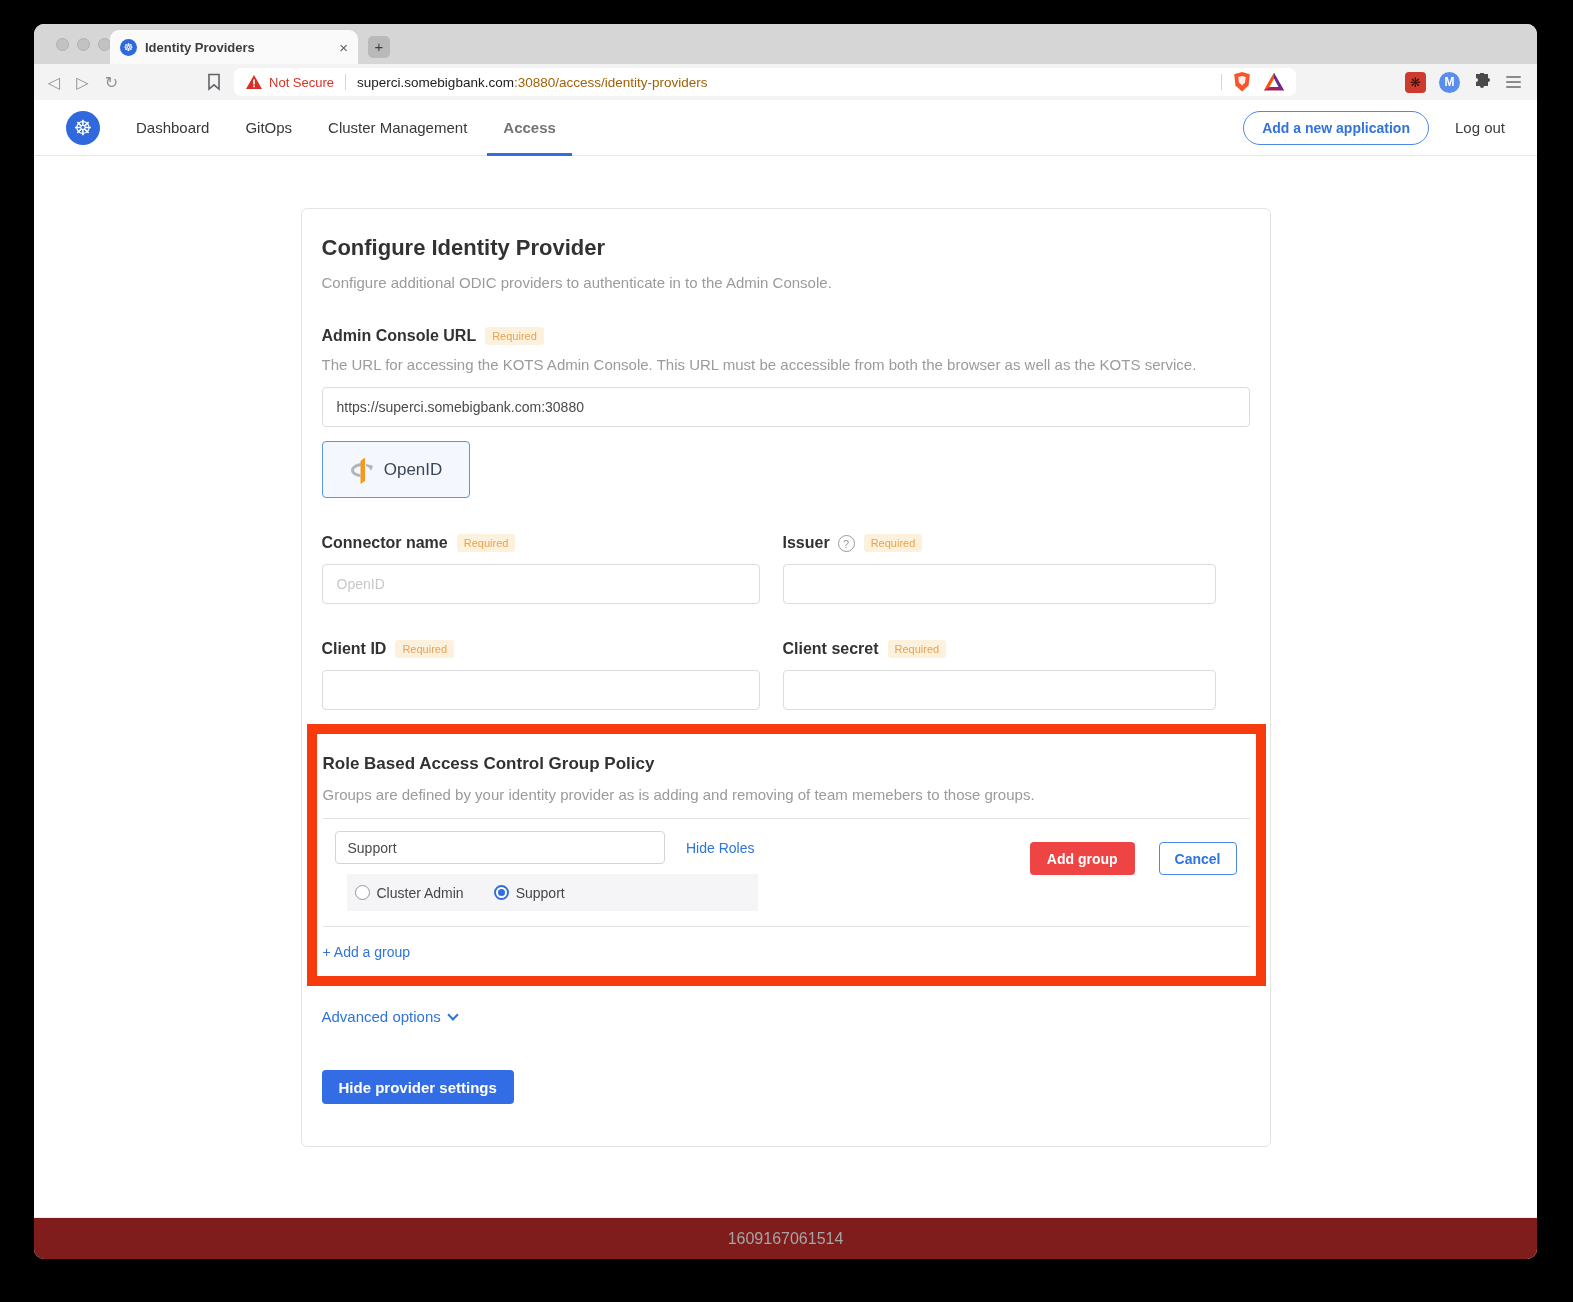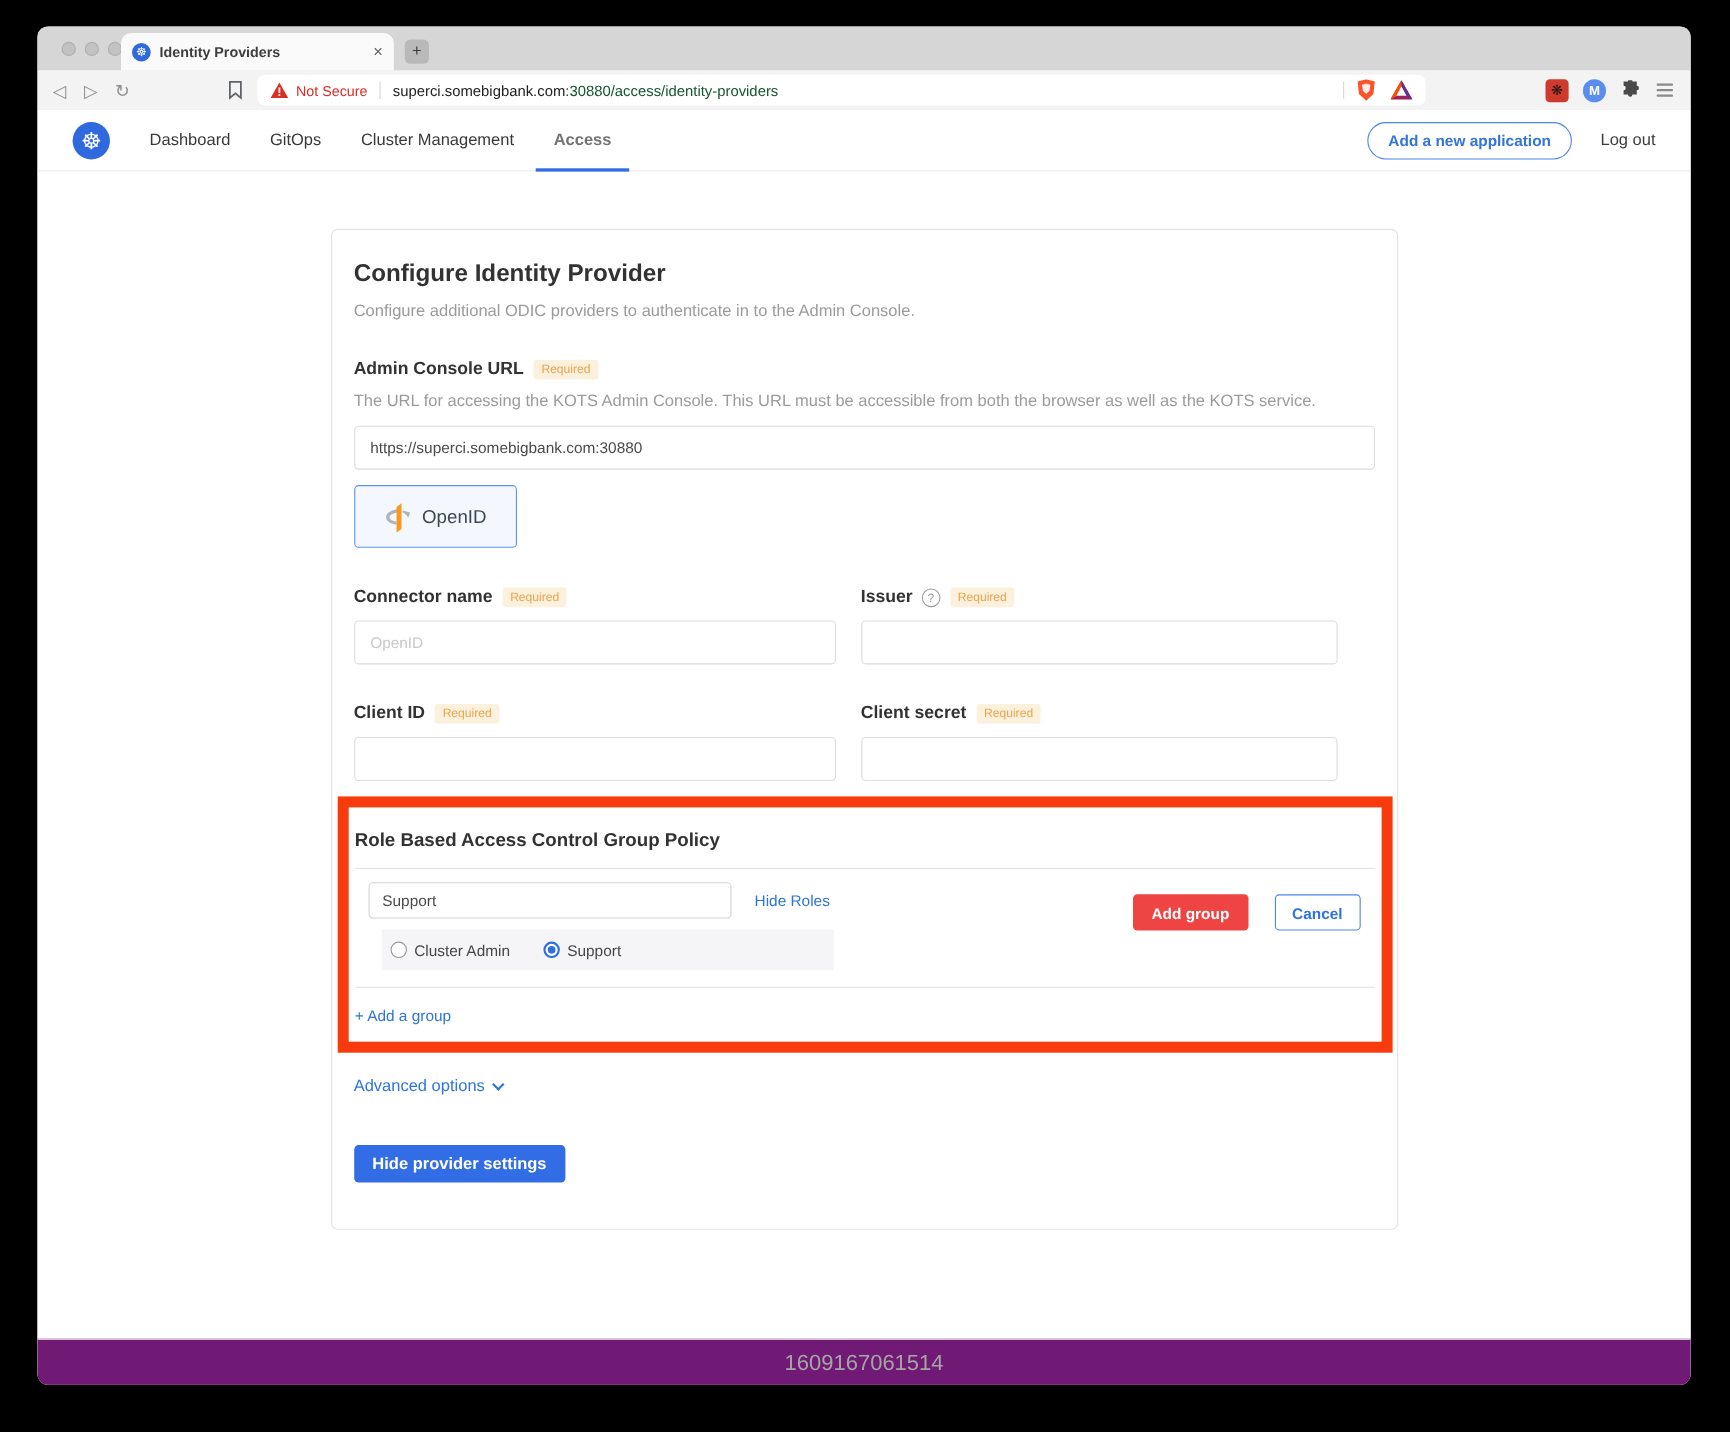--- a/index.html
+++ b/index.html
@@ -42,21 +42,21 @@
   .nav-ico { color:#8f8f8f; font-size:16px; margin-right:16px; font-family:"DejaVu Sans",sans-serif; }
   .bookmark-ico { margin-left:72px; margin-right:12px; display:flex; }
   .urlbar {
     width:1062px; height:28px; background:#fff; border-radius:7px;
     display:flex; align-items:center; padding:0 12px;
   }
   .warn-tri { flex:0 0 auto; display:flex; }
   .not-secure { color:#d93025; font-size:13px; margin-left:7px; white-space:nowrap; }
   .url-sep { width:1px; height:16px; background:#d6d6d6; margin:0 11px; flex:0 0 auto; }
   .url-domain { color:#202124; font-size:13.5px; }
-  .url-path { color:#14532d; font-size:13.5px; }
+  .url-path { color:#a16207; font-size:13.5px; }
   .urlbar .spacer { flex:1; }
   .ext-group { margin-left:auto; display:flex; align-items:center; gap:13px; }
   .ext-red { width:21px; height:21px; border-radius:4px; background:#cf3a2e; display:flex; align-items:center; justify-content:center; }
   .ext-red span { color:#27140f; font-size:13px; }
   .avatar-m { width:21px; height:21px; border-radius:50%; background:#5b8def; color:#fff; font-size:12px; font-weight:bold; text-align:center; line-height:21px; }
   .menu-ico { display:flex; flex-direction:column; gap:3px; padding:2px; }
   .menu-ico i { display:block; width:15px; height:2px; background:#8a8a8a; border-radius:1px; }
 
   
   .appnav { height:56px; background:#fff; border-bottom:1px solid #e8e8e8; display:flex; align-items:center; padding:0 32px; flex:0 0 auto; }
@@ -141,22 +141,22 @@
   .add-group-link { display:inline-block; font-size:14px; color:#2e74dd; text-decoration:none; margin:17px 0 12px; }
   .adv-link { display:inline-flex; align-items:center; font-size:15px; color:#2e74dd; text-decoration:none; margin-top:22px; }
   .chev { display:inline-block; width:8px; height:8px; border-right:2px solid #2e74dd; border-bottom:2px solid #2e74dd; transform:rotate(45deg); margin:-4px 0 0 8px; }
   .save-btn {
     display:block; margin-top:44px; background:#326de6; color:#fff; border:none;
     border-radius:4px; font-size:15px; font-weight:bold; height:34px; padding:0 17px;
   }
 
   
   .appfooter {
-    height:42px; flex:0 0 auto; background:#701a75; border-top:1px solid #ececec;
-    text-align:center; line-height:42px; font-size:20px; color:#a5a5a5;
+    height:42px; flex:0 0 auto; background:#7f1d1d; border-top:1px solid #ececec;
+    text-align:center; line-height:42px; font-size:16px; color:#a5a5a5;
   }
 </style>
 </head>
 <body>
 
 <div class="window">
 
   <div class="tabstrip">
     <div class="traffic">
       <span></span>
@@ -291,20 +291,21 @@
             <h3>Client secret</h3>
             <span class="req-badge">Required</span>
           </div>
           <input class="txt-input mt12" type="text" style="">
         </div>
       </div>
 
       
       <div class="rbac-box">
         <h2>Role Based Access Control Group Policy</h2>
+        <p class="rbac-desc">Groups are defined by your identity provider as is adding and removing of team memebers to those groups.</p>
         <hr class="rbac-hr">
         <div class="group-editor">
           <input class="group-input" type="text" value="Support" style="">
           <a class="hide-roles" href="#">Hide Roles</a>
           <div class="editor-buttons">
             <button class="btn-primary">Add group</button>
             <button class="btn-outline">Cancel</button>
           </div>
           <div class="radio-row">
             <span class="radio-opt">

